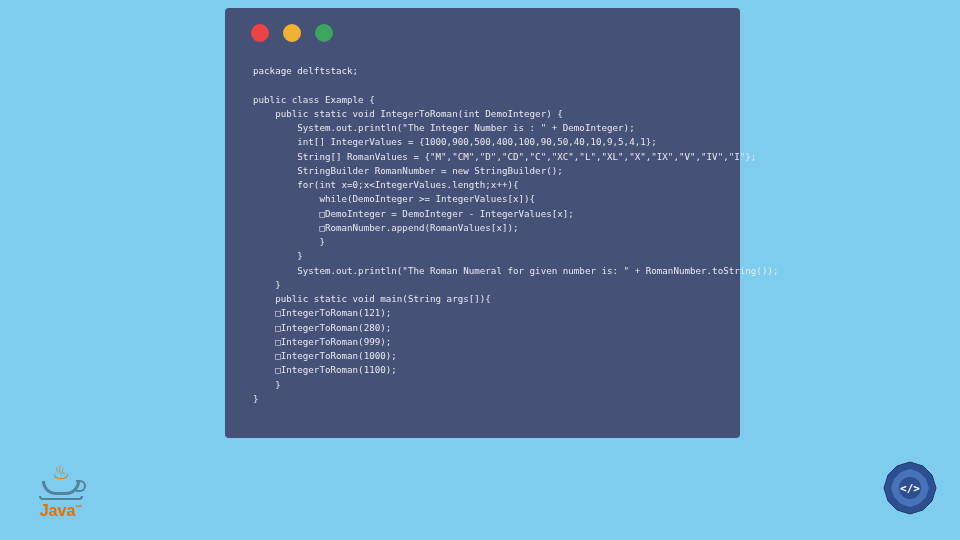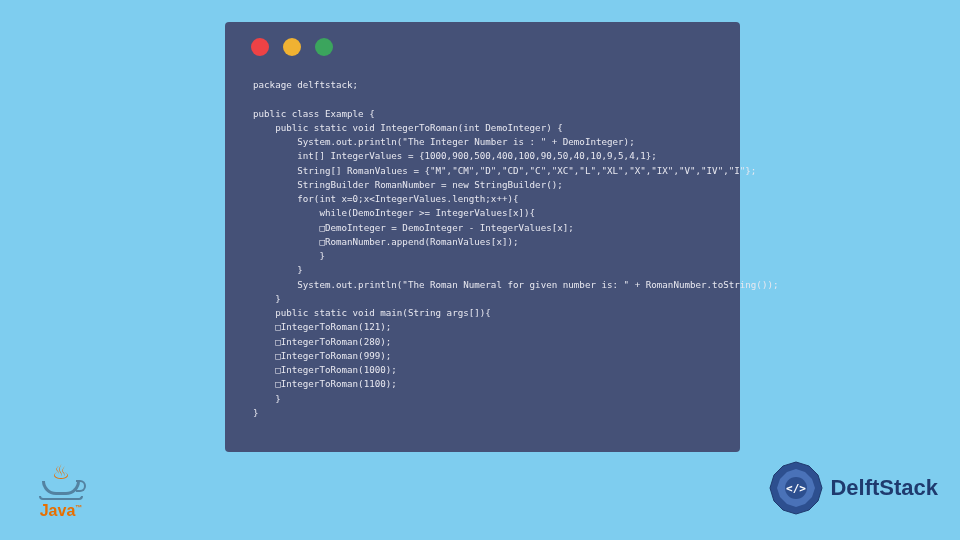--- a/index.html
+++ b/index.html
@@ -7,21 +7,21 @@
     width: 960px;
     height: 540px;
     background: #7ecdef;
     position: relative;
     font-family: Arial, sans-serif;
     overflow: hidden;
   }
   .code-window {
     position: absolute;
     left: 225px;
-    top: 22px;
+    top: 8px;
     width: 515px;
     height: 430px;
     background: #455177;
     border-radius: 4px;
   }
   .traffic-lights {
     display: flex;
     gap: 14px;
     padding: 16px 0 0 26px;
   }
@@ -145,14 +145,13 @@
   <div class="delft-badge">
     <svg viewBox="0 0 56 56">
       <g transform="translate(28,28)">
         <polygon points="0,-26 13,-22 22,-13 26,0 22,13 13,22 0,26 -13,22 -22,13 -26,0 -22,-13 -13,-22" fill="#2d4f8f" stroke="#1f3a6e" stroke-width="1"></polygon>
         <polygon points="0,-19 9,-16 16,-9 19,0 16,9 9,16 0,19 -9,16 -16,9 -19,0 -16,-9 -9,-16" fill="#4a72b8"></polygon>
         <circle r="11" fill="#2d4f8f"></circle>
         <text x="0" y="4" text-anchor="middle" fill="#fff" font-size="11" font-family="monospace" font-weight="bold">&lt;/&gt;</text>
       </g>
     </svg>
   </div>
-  <div class="delft-text">DelftStack</div>
 </div>
 
 </body></html>

